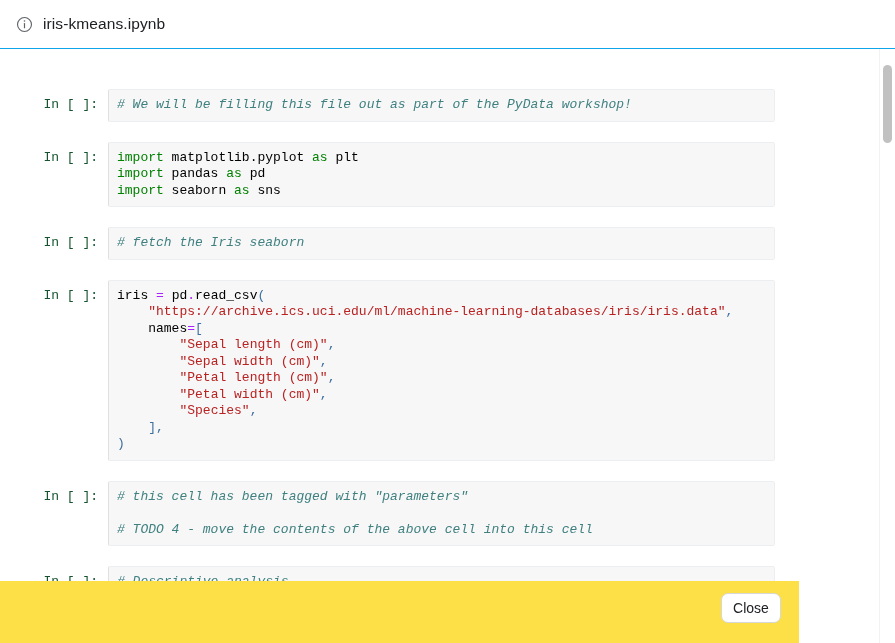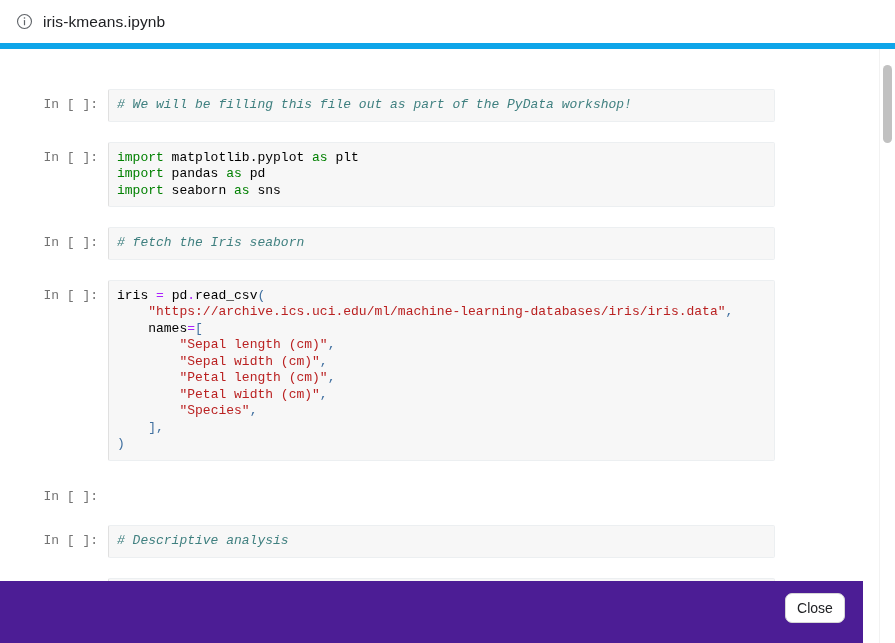--- a/index.html
+++ b/index.html
@@ -12,21 +12,21 @@
     background: #ffffff;
     font-family: "Liberation Sans", sans-serif;
     overflow: hidden;
     position: relative;
   }
 
   
   .titlebar {
     height: 49px;
     box-sizing: border-box;
-    border-bottom: 6px solid #0ea5e9;
+    border-bottom: 1px solid #0ea5e9;
     display: flex;
     align-items: center;
     padding-left: 16px;
     background: #ffffff;
   }
   .info-icon {
     width: 17px;
     height: 17px;
     flex: 0 0 auto;
     margin-right: 10px;
@@ -65,21 +65,21 @@
     margin-bottom: 20px;
   }
   .prompt {
     width: 108px;
     flex: 0 0 108px;
     text-align: right;
     padding-right: 10px;
     box-sizing: border-box;
     font-family: "Liberation Mono", monospace;
     font-size: 13px;
-    color: #737373;
+    color: #14532d;
     line-height: 16.5px;
     padding-top: 8px;
     white-space: pre;
     user-select: none;
   }
   .input-box {
     flex: 1 1 auto;
     margin-right: 87px;
     background: #f7f7f7;
     border: 1px solid #eceff1;
@@ -123,23 +123,23 @@
     height: 78px;
     background: #c1c1c1;
     border-radius: 5px;
   }
 
   
   .footer {
     position: absolute;
     left: 0;
     bottom: 0;
-    width: 863px;
+    width: 799px;
     height: 62px;
-    background: #4c1d95;
+    background: #fde047;
   }
   .close-button {
     position: absolute;
     right: 18px;
     top: 12px;
     width: 60px;
     height: 30px;
     border: 1px solid #d6d6d6;
     border-radius: 7px;
     background: #ffffff;
@@ -177,20 +177,21 @@
       <div class="cell">
         <div class="prompt">In [ ]:</div>
         <div class="input-box"><div class="codeline"><span class="c-comment"># fetch the Iris seaborn</span></div></div>
       </div>
       <div class="cell">
         <div class="prompt">In [ ]:</div>
         <div class="input-box"><div class="codeline"><span class="c-plain">iris </span><span class="c-operator">=</span><span class="c-plain"> pd</span><span class="c-dot">.</span><span class="c-plain">read_csv</span><span class="c-paren">(</span></div><div class="codeline"><span class="c-plain">    </span><span class="c-string">"https://archive.ics.uci.edu/ml/machine-learning-databases/iris/iris.data"</span><span class="c-paren">,</span></div><div class="codeline"><span class="c-plain">    names</span><span class="c-operator">=</span><span class="c-paren">[</span></div><div class="codeline"><span class="c-plain">        </span><span class="c-string">"Sepal length (cm)"</span><span class="c-paren">,</span></div><div class="codeline"><span class="c-plain">        </span><span class="c-string">"Sepal width (cm)"</span><span class="c-paren">,</span></div><div class="codeline"><span class="c-plain">        </span><span class="c-string">"Petal length (cm)"</span><span class="c-paren">,</span></div><div class="codeline"><span class="c-plain">        </span><span class="c-string">"Petal width (cm)"</span><span class="c-paren">,</span></div><div class="codeline"><span class="c-plain">        </span><span class="c-string">"Species"</span><span class="c-paren">,</span></div><div class="codeline"><span class="c-plain">    </span><span class="c-paren">],</span></div><div class="codeline"><span class="c-paren">)</span></div></div>
       </div>
       <div class="cell">
         <div class="prompt">In [ ]:</div>
+        <div class="input-box"><div class="codeline"><span class="c-comment"># this cell has been tagged with "parameters"</span></div><div class="codeline">&nbsp;</div><div class="codeline"><span class="c-comment"># TODO 4 - move the contents of the above cell into this cell</span></div></div>
       </div>
       <div class="cell">
         <div class="prompt">In [ ]:</div>
         <div class="input-box"><div class="codeline"><span class="c-comment"># Descriptive analysis</span></div></div>
       </div>
       <div class="cell">
         <div class="prompt">In [ ]:</div>
         <div class="input-box"><div class="codeline"><span class="c-plain">iris</span><span class="c-dot">.</span><span class="c-plain">head</span><span class="c-paren">()</span></div></div>
       </div>
     </div>

